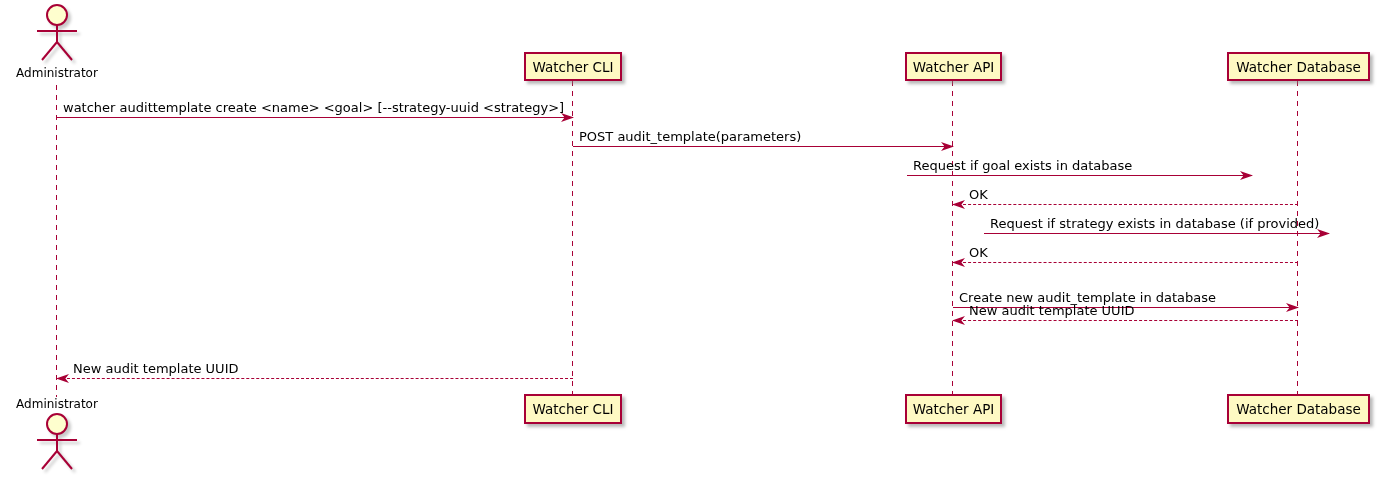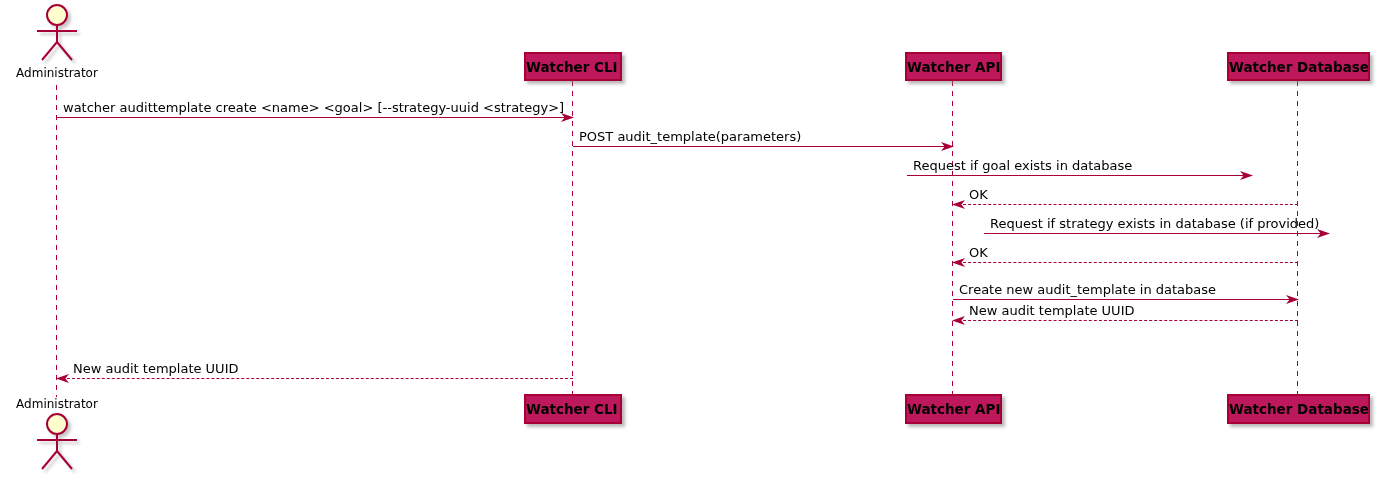--- a/index.html
+++ b/index.html
@@ -17,29 +17,28 @@
   .lifeline {
     position: absolute;
     width: 1px;
     background-image: repeating-linear-gradient(
       to bottom, #A80036 0px, #A80036 5px, transparent 5px, transparent 10px);
   }
   
   .participant {
     position: absolute;
     box-sizing: border-box;
-    background: #be185d;
+    background: #fef9c3;
     border: 2px solid #A80036;
     box-shadow: 3px 3px 3px rgba(130,130,130,0.55);
     display: flex;
     align-items: center;
-    justify-content: flex-start;
+    justify-content: center;
     font-size: 13.5px;
     white-space: nowrap;
-    font-weight: bold;
   }
   
   .actor-figure { position: absolute; filter: drop-shadow(3px 3px 1.5px #c9c9c9); }
   .actor-label {
     position: absolute;
     width: 100px;
     text-align: center;
     font-size: 12px;
     white-space: nowrap;
   }
@@ -116,21 +115,21 @@
   <div class="message solid dir-r" style="left:984px; top:214px; width:345px;">
     <div class="msg-label">Request if strategy exists in database (if provided)</div>
     <div class="arw r"></div>
   </div>
 
   <div class="message dashed dir-l" style="left:953px; top:243px; width:345px;">
     <div class="msg-label">OK</div>
     <div class="arw l"></div>
   </div>
 
-  <div class="message solid dir-r" style="left:953px; top:280px; width:345px;">
+  <div class="message solid dir-r" style="left:953px; top:288px; width:345px;">
     <div class="msg-label">Create new audit_template in database</div>
     <div class="arw r"></div>
   </div>
 
   <div class="message dashed dir-l" style="left:953px; top:301px; width:345px;">
     <div class="msg-label">New audit template UUID</div>
     <div class="arw l"></div>
   </div>
 
 

